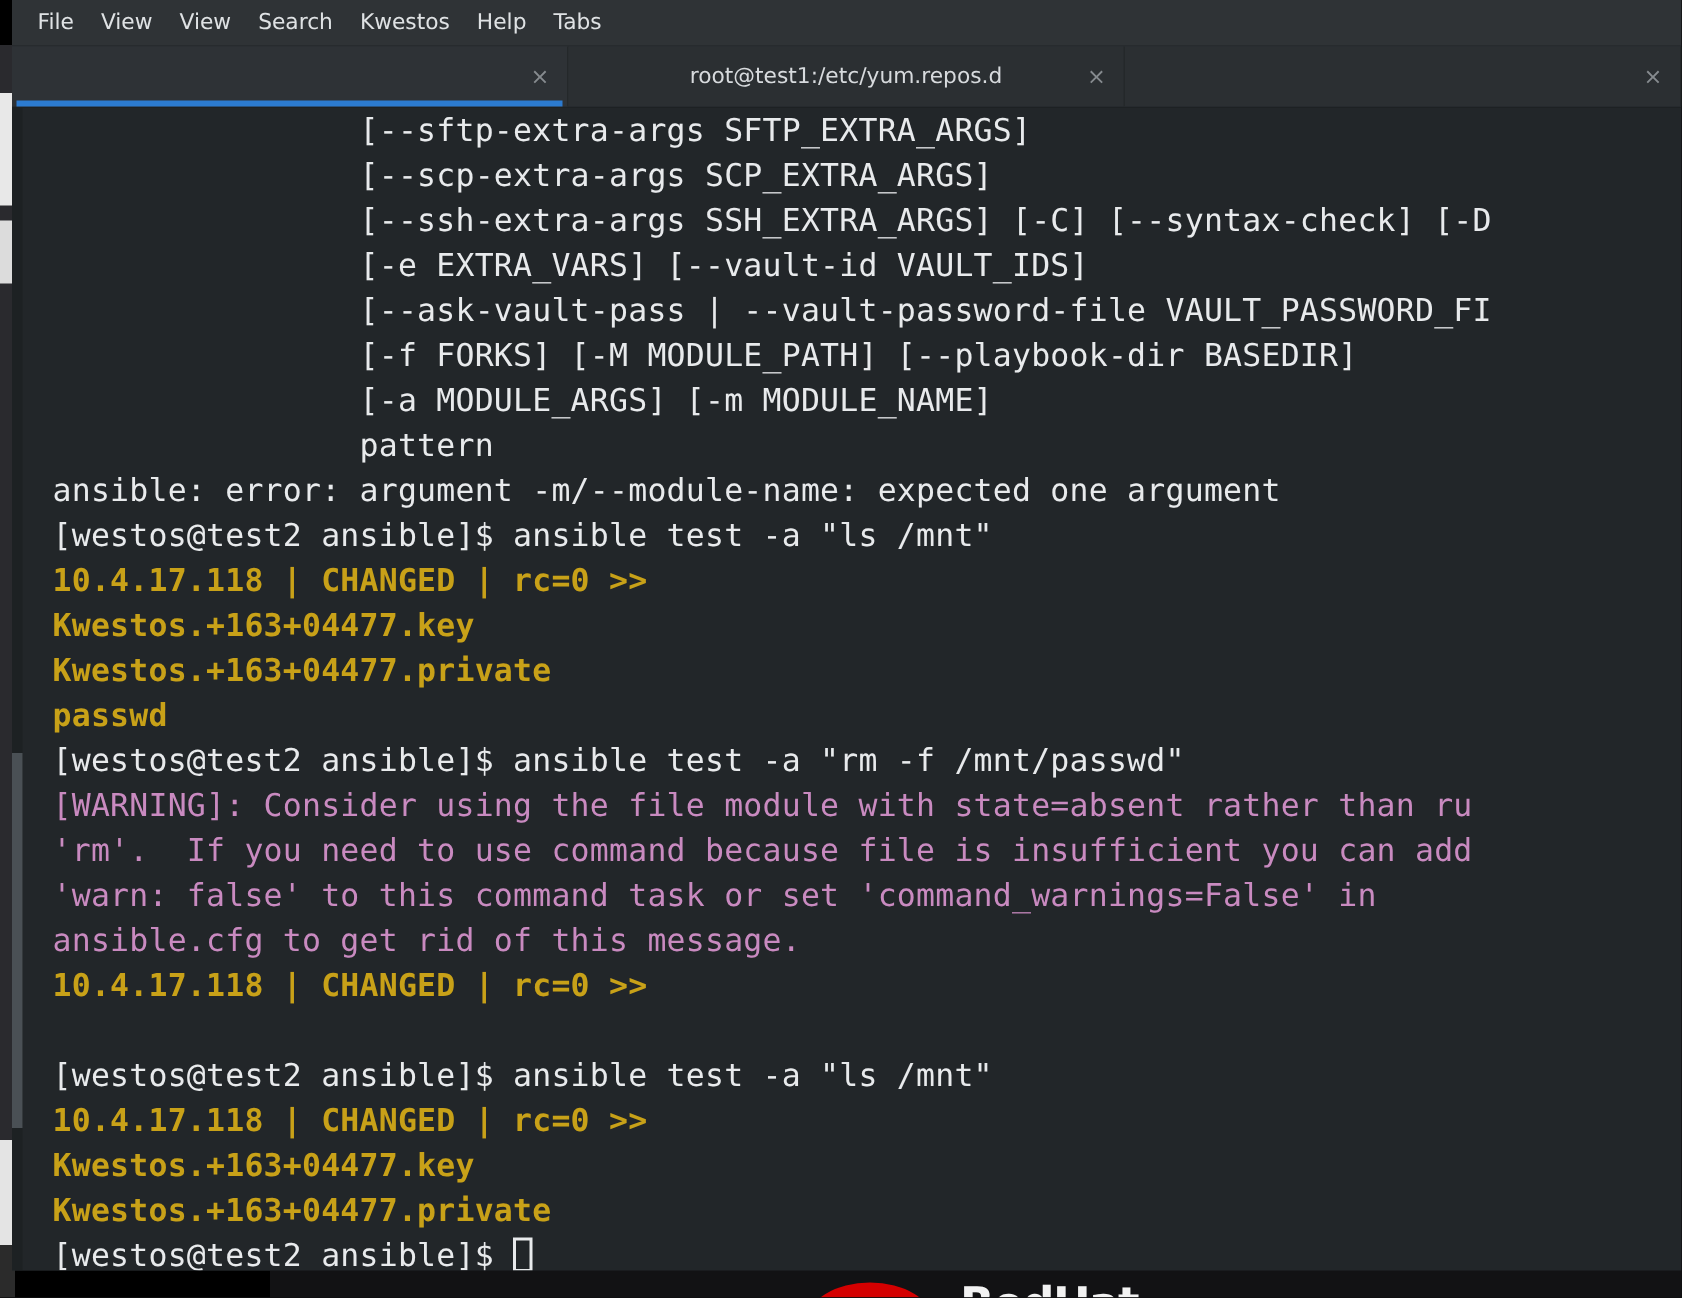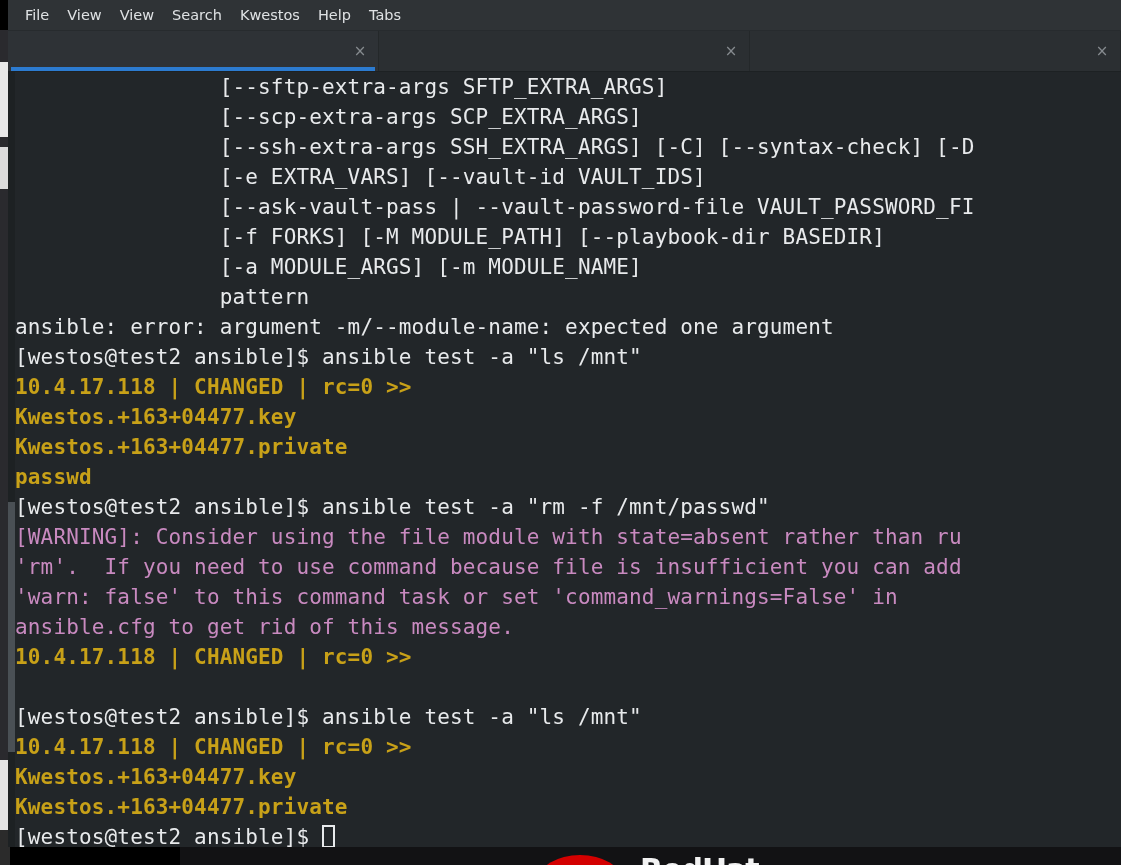--- a/index.html
+++ b/index.html
@@ -291,28 +291,29 @@
       <div class="menu-item">Kwestos</div>
       <div class="menu-item">Help</div>
       <div class="menu-item">Tabs</div>
     </div>
 
     <div id="tabbar" style="background: rgb(43, 47, 50);">
       <div class="tab active">
         <span class="tab-close">×</span>
       </div>
       <div class="tab">
+        <span class="tab-title">root@test1:/etc/yum.repos.d</span>
         <span class="tab-close">×</span>
       </div>
       <div class="tab">
         <span class="tab-close">×</span>
       </div>
     </div>
 
-    <div id="terminal-body" style="background: rgb(34, 38, 41);">
+    <div id="terminal-body" style="background: rgb(34, 38, 41); gap: 20px;">
       <div id="scrollbar">
         <div id="scroll-thumb" style="background: rgb(74, 80, 85);"></div>
       </div>
       <div id="terminal-text"><div class="tline c-white" style="color: rgb(232, 234, 236);">                [--sftp-extra-args SFTP_EXTRA_ARGS]</div><div class="tline c-white" style="color: rgb(232, 234, 236);">                [--scp-extra-args SCP_EXTRA_ARGS]</div><div class="tline c-white" style="color: rgb(232, 234, 236);">                [--ssh-extra-args SSH_EXTRA_ARGS] [-C] [--syntax-check] [-D</div><div class="tline c-white" style="color: rgb(232, 234, 236);">                [-e EXTRA_VARS] [--vault-id VAULT_IDS]</div><div class="tline c-white" style="color: rgb(232, 234, 236);">                [--ask-vault-pass | --vault-password-file VAULT_PASSWORD_FI</div><div class="tline c-white" style="color: rgb(232, 234, 236);">                [-f FORKS] [-M MODULE_PATH] [--playbook-dir BASEDIR]</div><div class="tline c-white" style="color: rgb(232, 234, 236);">                [-a MODULE_ARGS] [-m MODULE_NAME]</div><div class="tline c-white" style="color: rgb(232, 234, 236);">                pattern</div><div class="tline c-white" style="color: rgb(232, 234, 236);">ansible: error: argument -m/--module-name: expected one argument</div><div class="tline c-white" style="color: rgb(232, 234, 236);">[westos@test2 ansible]$ ansible test -a "ls /mnt"</div><div class="tline c-yellow" style="color: rgb(200, 161, 24);">10.4.17.118 | CHANGED | rc=0 &gt;&gt;</div><div class="tline c-yellow" style="color: rgb(200, 161, 24);">Kwestos.+163+04477.key</div><div class="tline c-yellow" style="color: rgb(200, 161, 24);">Kwestos.+163+04477.private</div><div class="tline c-yellow" style="color: rgb(200, 161, 24);">passwd</div><div class="tline c-white" style="color: rgb(232, 234, 236);">[westos@test2 ansible]$ ansible test -a "rm -f /mnt/passwd"</div><div class="tline c-magenta" style="color: rgb(201, 138, 192);">[WARNING]: Consider using the file module with state=absent rather than ru</div><div class="tline c-magenta" style="color: rgb(201, 138, 192);">'rm'.  If you need to use command because file is insufficient you can add</div><div class="tline c-magenta" style="color: rgb(201, 138, 192);">'warn: false' to this command task or set 'command_warnings=False' in</div><div class="tline c-magenta" style="color: rgb(201, 138, 192);">ansible.cfg to get rid of this message.</div><div class="tline c-yellow" style="color: rgb(200, 161, 24);">10.4.17.118 | CHANGED | rc=0 &gt;&gt;</div><div class="tline c-white" style="color: rgb(232, 234, 236);"></div><div class="tline c-white" style="color: rgb(232, 234, 236);">[westos@test2 ansible]$ ansible test -a "ls /mnt"</div><div class="tline c-yellow" style="color: rgb(200, 161, 24);">10.4.17.118 | CHANGED | rc=0 &gt;&gt;</div><div class="tline c-yellow" style="color: rgb(200, 161, 24);">Kwestos.+163+04477.key</div><div class="tline c-yellow" style="color: rgb(200, 161, 24);">Kwestos.+163+04477.private</div><div class="tline c-white" style="color: rgb(232, 234, 236);">[westos@test2 ansible]$ <span class="cursor-block"></span></div></div>
     </div>
 
   </div>
 </div>
 
 </body></html>

